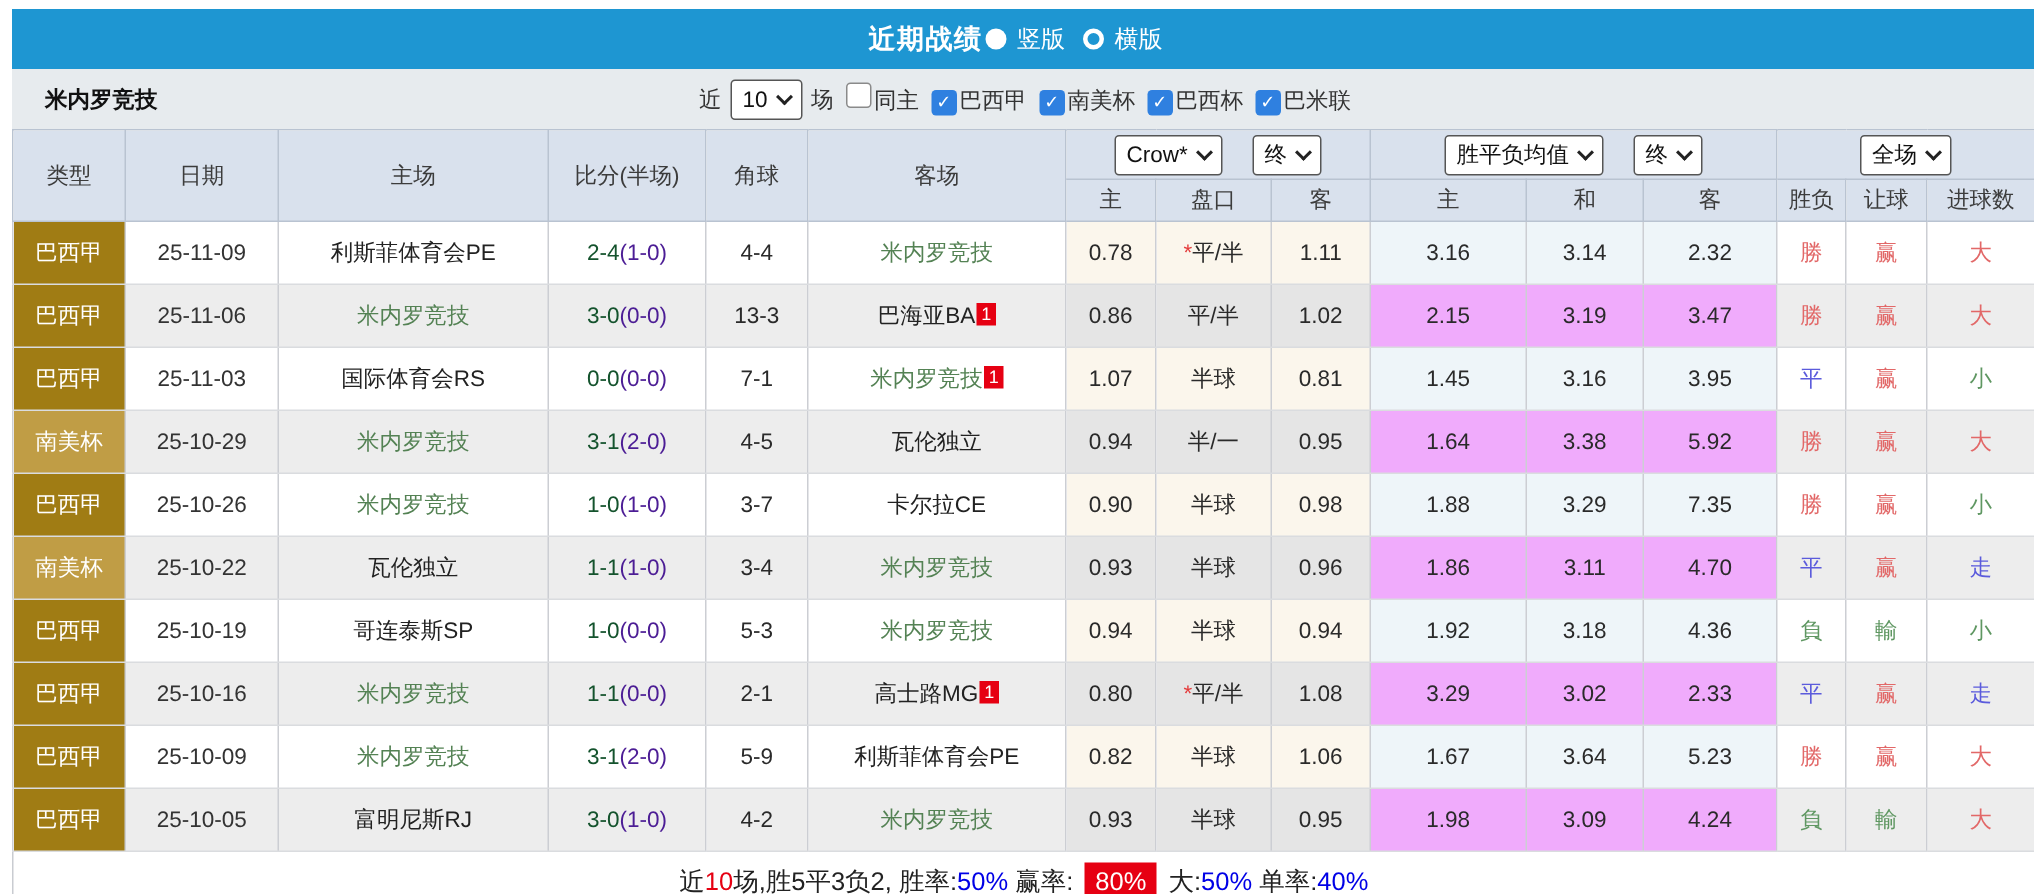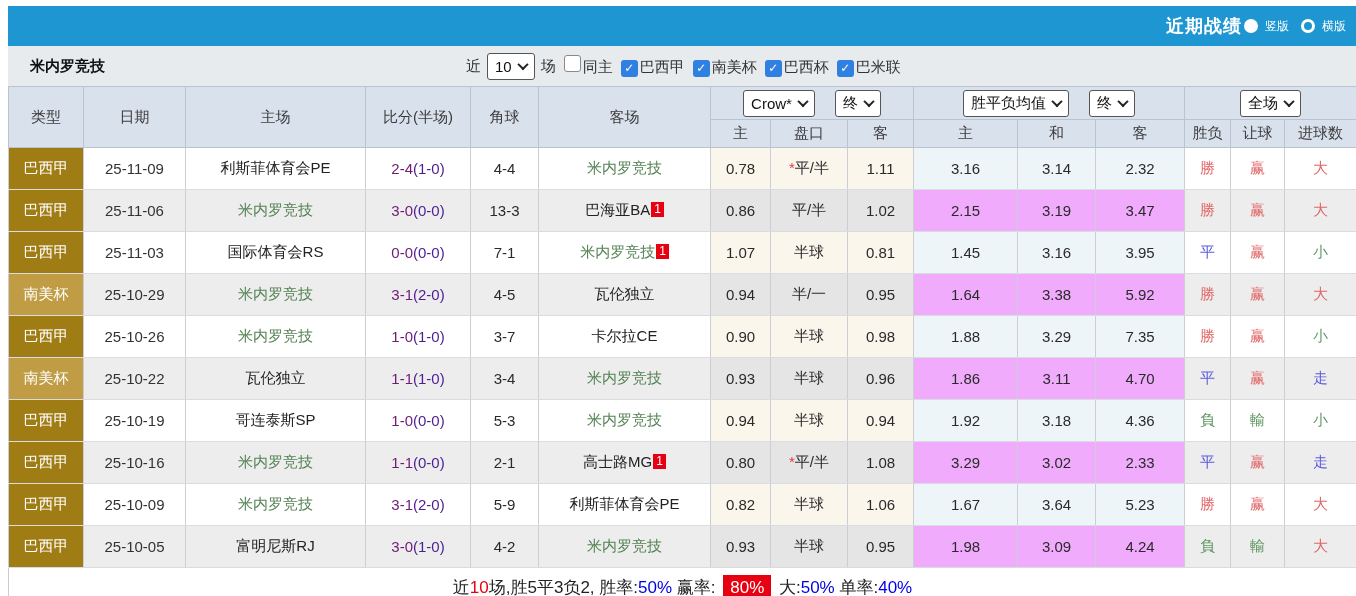--- a/index.html
+++ b/index.html
@@ -1,26 +1,26 @@
 <!DOCTYPE html>
 <html><head>
 <meta charset="utf-8">
 <style>
   html,body{margin:0;padding:0;background:#fff;}
   body{font-family:"Liberation Sans","DejaVu Sans",sans-serif;color:#222;}
   .page{margin:6px 0 0 8px;width:1348px;}
 
   
-  .titlebar{height:40px;background:#1e96d2;display:flex;align-items:center;justify-content:flex-end;}
+  .titlebar{height:40px;background:#1e96d2;display:flex;align-items:center;justify-content:center;}
   .titlebar .title{color:#fff;font-size:18px;font-weight:bold;letter-spacing:1px;}
   .radio-group{display:inline-flex;align-items:center;}
   .radio{display:inline-block;width:14px;height:14px;border-radius:50%;margin:0 7px 0 2px;box-sizing:border-box;cursor:pointer;}
   .radio.sel{background:#fff;}
   .radio:not(.sel){border:3px solid #fff;background:transparent;}
-  .rlabel{color:#fff;font-size:12px;margin-right:10px;cursor:pointer;}
+  .rlabel{color:#fff;font-size:16px;margin-right:10px;cursor:pointer;}
 
   
   .filterbar{height:40px;background:#e7ebee;display:flex;align-items:center;font-size:15px;}
   .filterbar .team{font-weight:bold;font-size:15px;padding-left:22px;width:458px;box-sizing:border-box;color:#111;}
   .filters{display:flex;align-items:center;color:#333;}
   .selectbox{display:inline-flex;align-items:center;background:#fff;border:1px solid #555;border-radius:3px;height:25px;padding:0 7px;margin:0 6px;font-size:15px;color:#111;cursor:pointer;}
   .chev{display:inline-block;width:6px;height:6px;border-right:2px solid #222;border-bottom:2px solid #222;transform:rotate(45deg) translate(-1px,-1px);margin-left:7px;}
   .cb{display:inline-flex;width:17px;height:17px;border-radius:3px;align-items:center;justify-content:center;box-sizing:border-box;margin:0 2px 0 8px;cursor:pointer;font-size:12px;font-weight:bold;}
   .cb.on{background:#2f80e0;color:#fff;}
   .cb.off{background:#fff;border:1px solid #8a8a8a;}
@@ -39,21 +39,21 @@
   tr.even td.c-odds{background:#e5e5e5;}
   td.c-avg{background:#eef5f9;}
   tr.even td.c-avg{background:#f0abfc;}
   td.c-type{color:#fff;}
   td.c-type.dark{background:#a07c14 !important;}
   td.c-type.light{background:#c09d45 !important;}
   td.c-date{color:#333;}
   .team-name{color:#222;}
   .team-name.focus{color:#548254;}
   .badge{display:inline-block;background:#e60012;color:#fff;font-size:12px;line-height:15px;padding:0 3px;margin-left:1px;vertical-align:2px;}
-  .ft{color:#701a75;}
+  .ft{color:#14532d;}
   .ht{color:#4c1d95;}
   .star{color:#e43b3b;}
   td.c-res{font-size:15px;}
   .res-red{color:#e26868;}
   .res-blue{color:#5b5bdc;}
   .res-green{color:#5f9762;}
 
   
   tfoot td{height:38px;background:#fff;border:1px solid #c9ccd1;font-size:17px;color:#222;}
   .sum-red{color:#e60012;}

